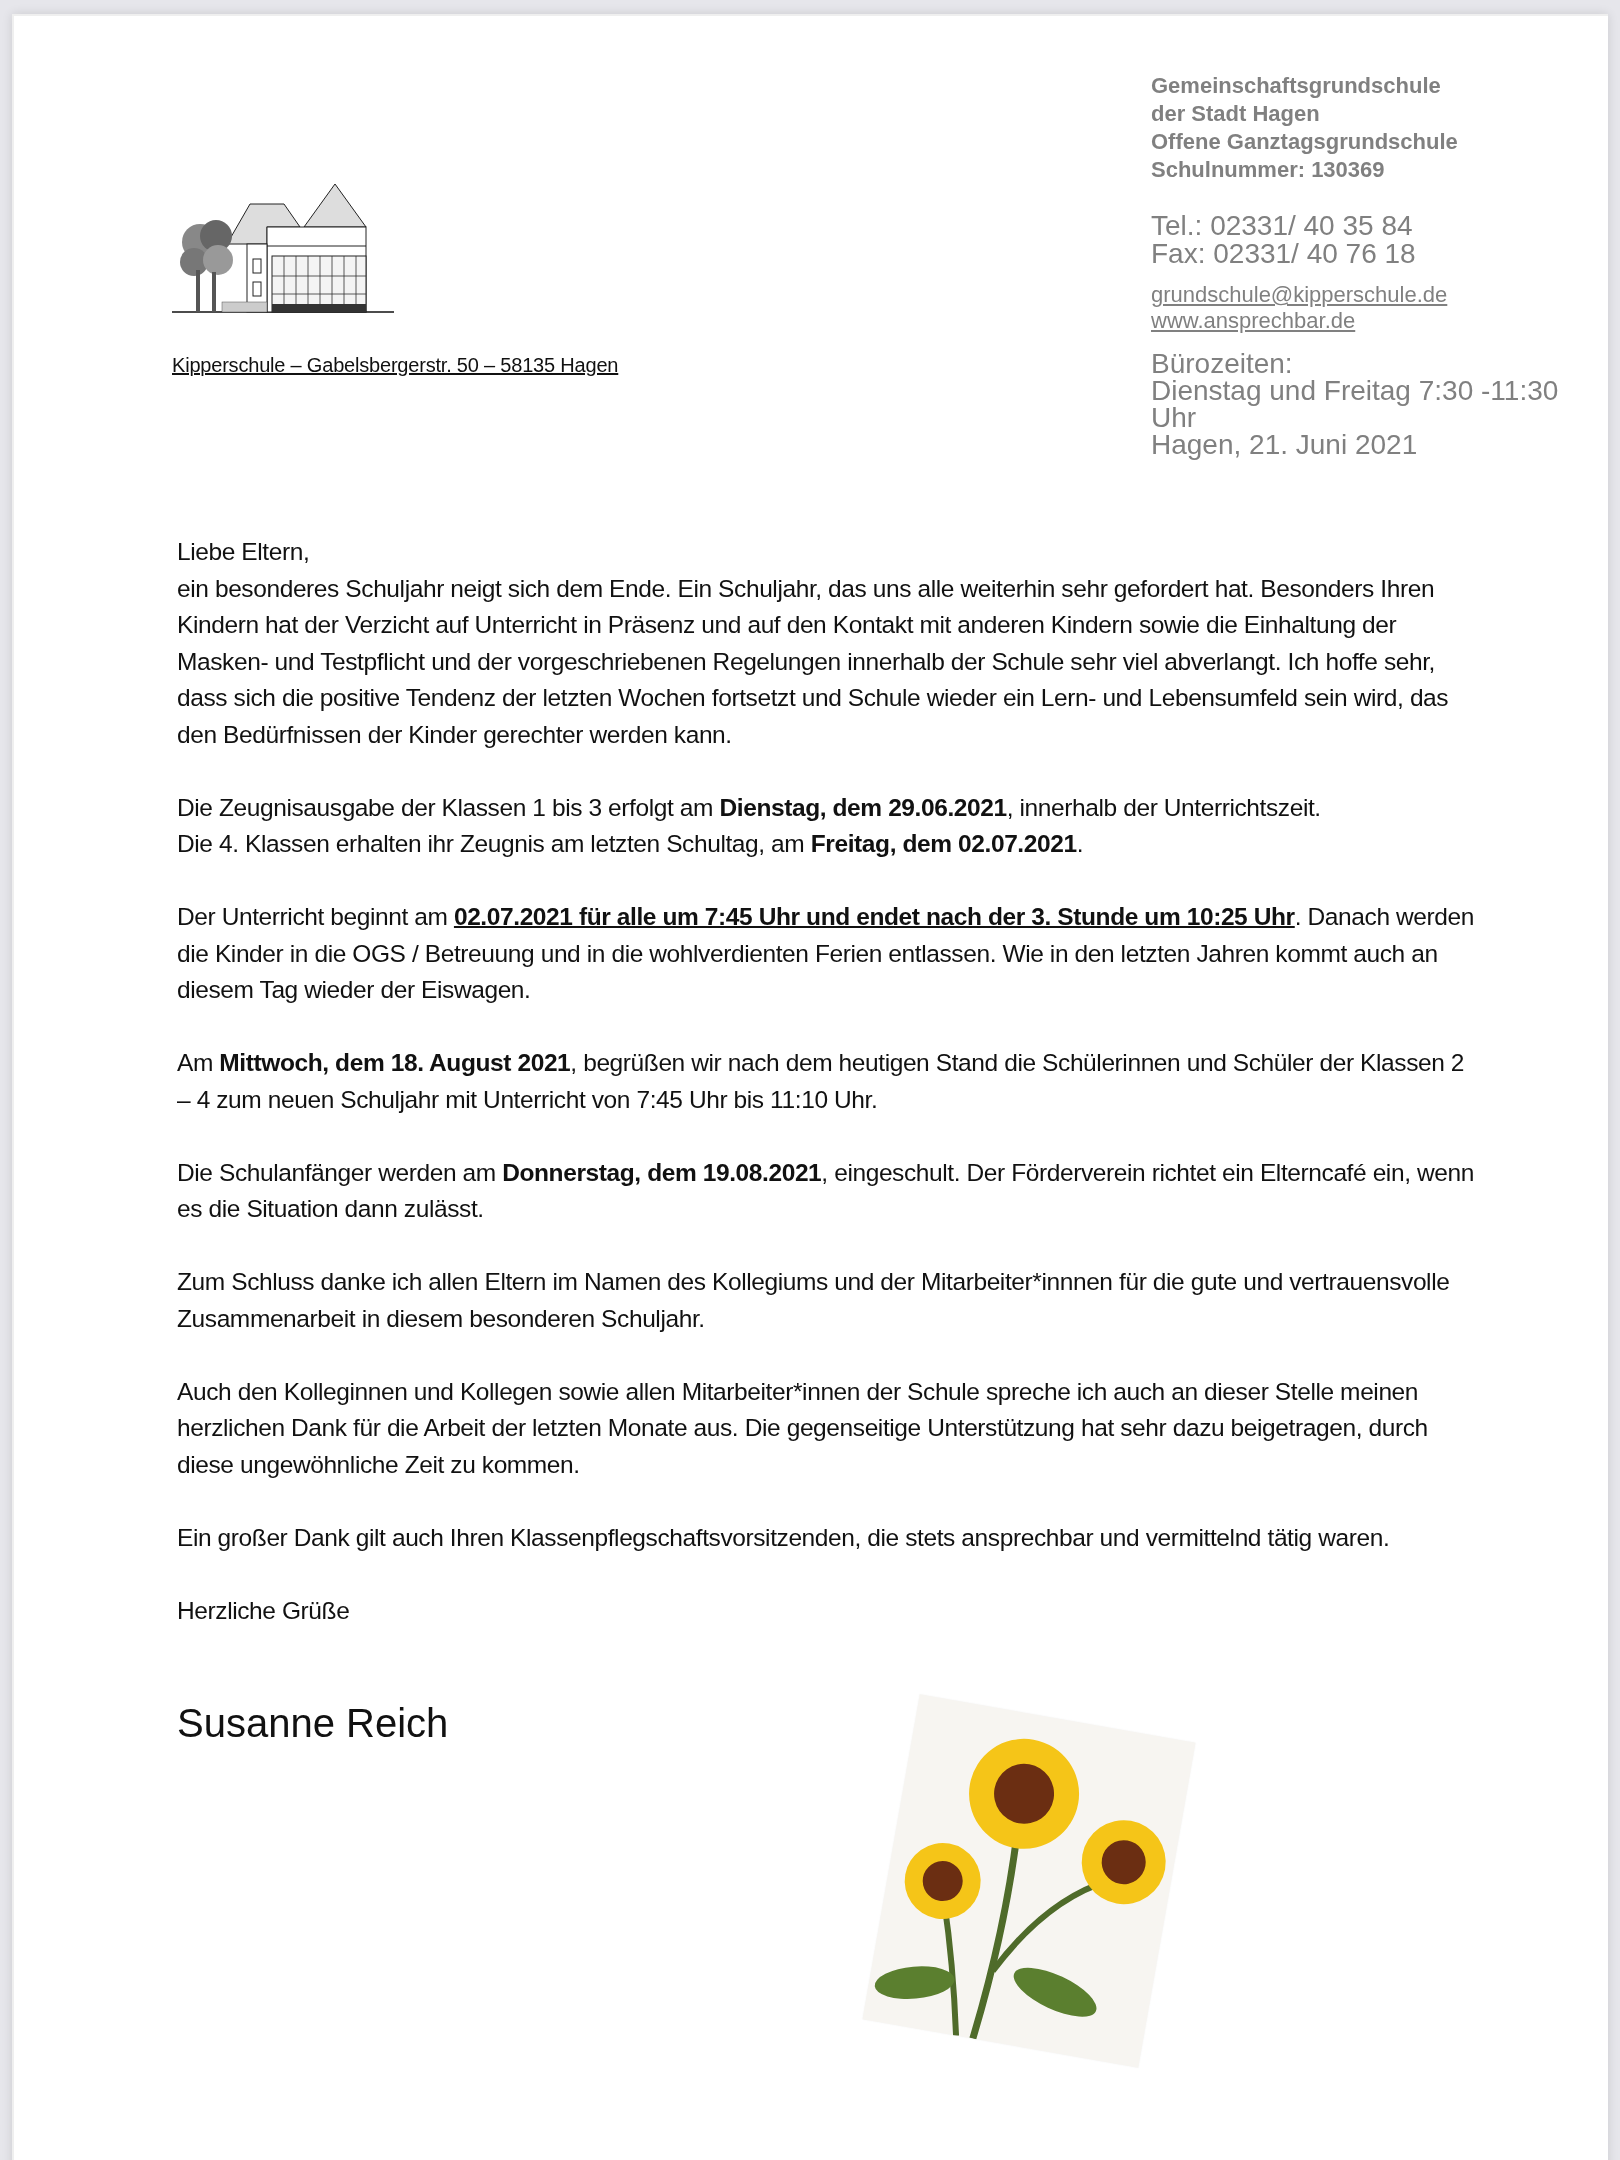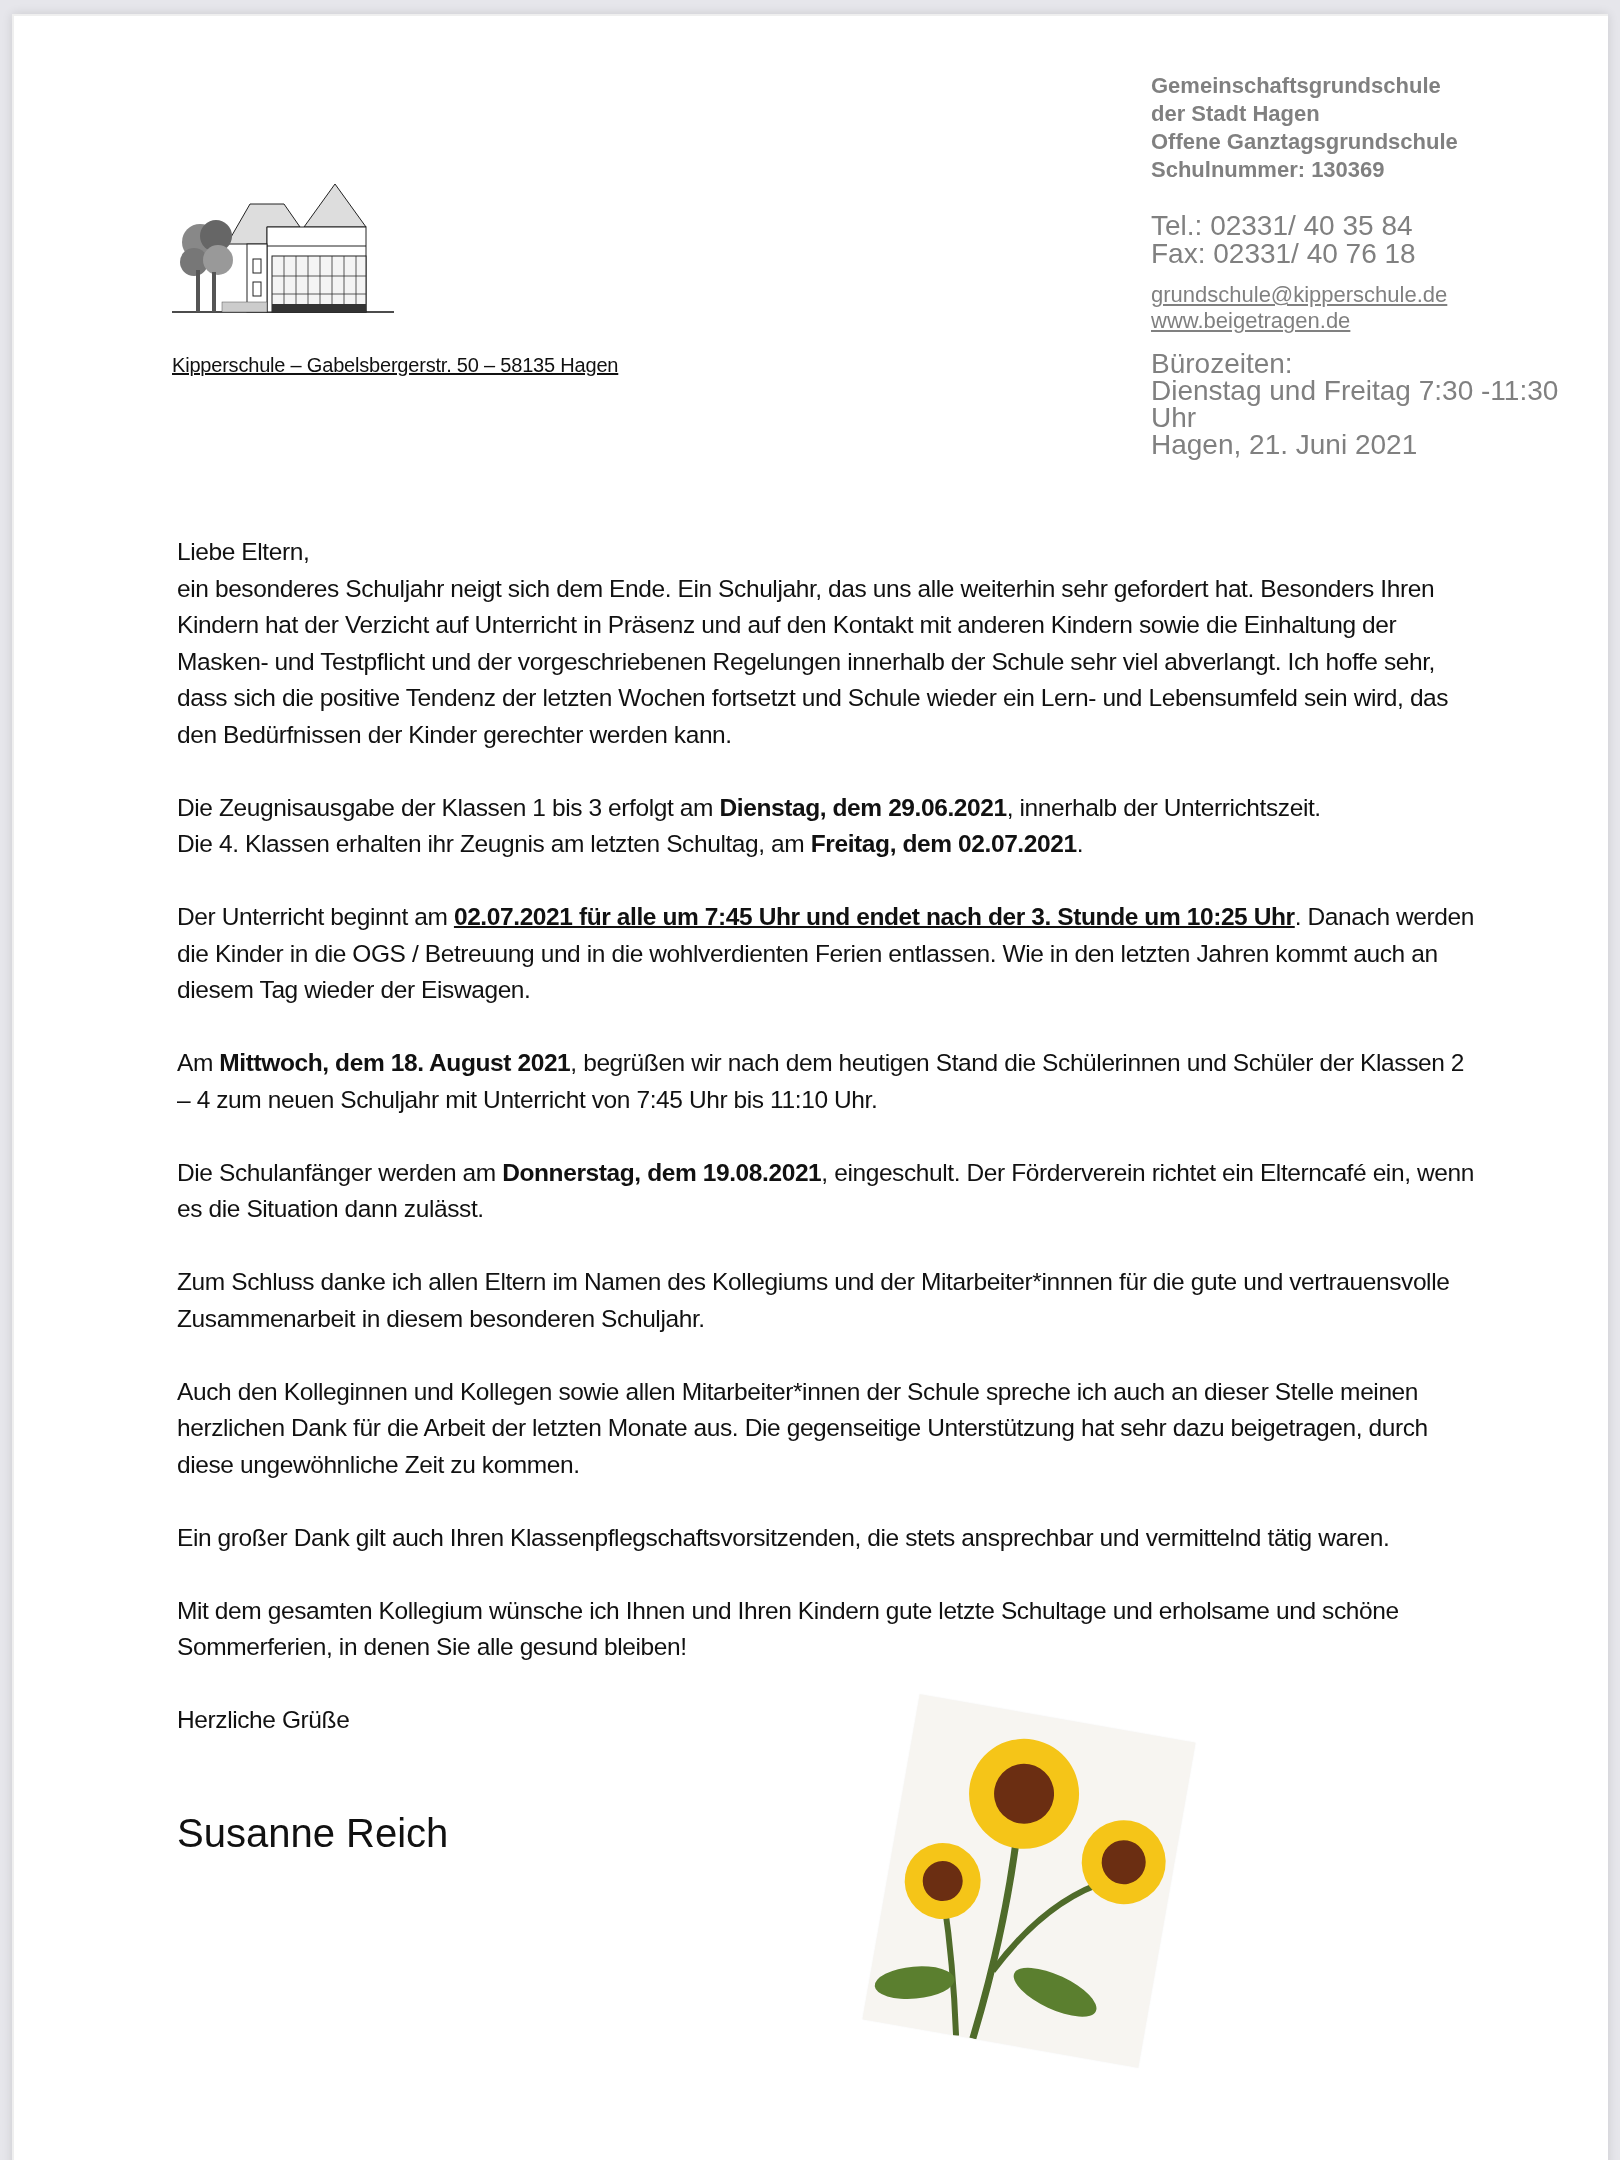--- a/index.html
+++ b/index.html
@@ -110,40 +110,39 @@
     <div class="school-sub">Gemeinschaftsgrundschule</div>
     <div class="school-sub">der Stadt Hagen</div>
     <div class="school-sub">Offene Ganztagsgrundschule</div>
     <div class="school-sub">Schulnummer: 130369</div>
     <div class="contact">
       <div>Tel.: 02331/ 40 35 84</div>
       <div>Fax: 02331/ 40 76 18</div>
     </div>
     <div class="links">
       <a>grundschule@kipperschule.de</a>
-      <a>www.beigetragen.de</a>
+      <a>www.ansprechbar.de</a>
     </div>
     <div class="office">
       <div>Bürozeiten:</div>
       <div>Dienstag und Freitag 7:30 -11:30 Uhr</div>
       <div>Hagen, 21. Juni 2021</div>
     </div>
   </div>
 
   <div class="letter">
     <p class="salutation">Liebe Eltern,</p>
     <p>ein besonderes Schuljahr neigt sich dem Ende. Ein Schuljahr, das uns alle weiterhin sehr gefordert hat. Besonders Ihren Kindern hat der Verzicht auf Unterricht in Präsenz und auf den Kontakt mit anderen Kindern sowie die Einhaltung der Masken- und Testpflicht und der vorgeschriebenen Regelungen innerhalb der Schule sehr viel abverlangt. Ich hoffe sehr, dass sich die positive Tendenz der letzten Wochen fortsetzt und Schule wieder ein Lern- und Lebensumfeld sein wird, das den Bedürfnissen der Kinder gerechter werden kann.</p>
     <p><span>Die Zeugnisausgabe der Klassen 1 bis 3 erfolgt am </span><b>Dienstag, dem 29.06.2021</b><span>, innerhalb der Unterrichtszeit.</span><br><span>Die 4. Klassen erhalten ihr Zeugnis am letzten Schultag, am </span><b>Freitag, dem 02.07.2021</b><span>.</span></p>
     <p><span>Der Unterricht beginnt am </span><b><u>02.07.2021 für alle um 7:45 Uhr und endet nach der 3. Stunde um 10:25 Uhr</u></b><span>. Danach werden die Kinder in die OGS / Betreuung und in die wohlverdienten Ferien entlassen. Wie in den letzten Jahren kommt auch an diesem Tag wieder der Eiswagen.</span></p>
     <p><span>Am </span><b>Mittwoch, dem 18. August 2021</b><span>, begrüßen wir nach dem heutigen Stand die Schülerinnen und Schüler der Klassen 2 – 4 zum neuen Schuljahr mit Unterricht von 7:45 Uhr bis 11:10 Uhr.</span></p>
     <p><span>Die Schulanfänger werden am </span><b>Donnerstag, dem 19.08.2021</b><span>, eingeschult. Der Förderverein richtet ein Elterncafé ein, wenn es die Situation dann zulässt.</span></p>
     <p>Zum Schluss danke ich allen Eltern im Namen des Kollegiums und der Mitarbeiter*innnen für die gute und vertrauensvolle Zusammenarbeit in diesem besonderen Schuljahr.</p>
     <p>Auch den Kolleginnen und Kollegen sowie allen Mitarbeiter*innen der Schule spreche ich auch an dieser Stelle meinen herzlichen Dank für die Arbeit der letzten Monate aus. Die gegenseitige Unterstützung hat sehr dazu beigetragen, durch diese ungewöhnliche Zeit zu kommen.</p>
     <p>Ein großer Dank gilt auch Ihren Klassenpflegschaftsvorsitzenden, die stets ansprechbar und vermittelnd tätig waren.</p>
-    <p>Mit dem gesamten Kollegium wünsche ich Ihnen und Ihren Kindern gute letzte Schultage und erholsame und schöne Sommerferien, in denen Sie alle gesund bleiben!</p>
     <p class="closing">Herzliche Grüße</p>
     <div class="signature">Susanne Reich</div>
   </div>
 
   <div class="sunflower">
     <svg width="280" height="330" viewBox="0 0 280 330">
 
       <path d="M120 120 Q125 220 112 330" stroke="#4f6b2a" stroke-width="7" fill="none"></path>
       <path d="M120 260 Q160 180 220 150" stroke="#4f6b2a" stroke-width="6" fill="none"></path>
       <path d="M60 200 Q80 260 95 330" stroke="#4f6b2a" stroke-width="6" fill="none"></path>

